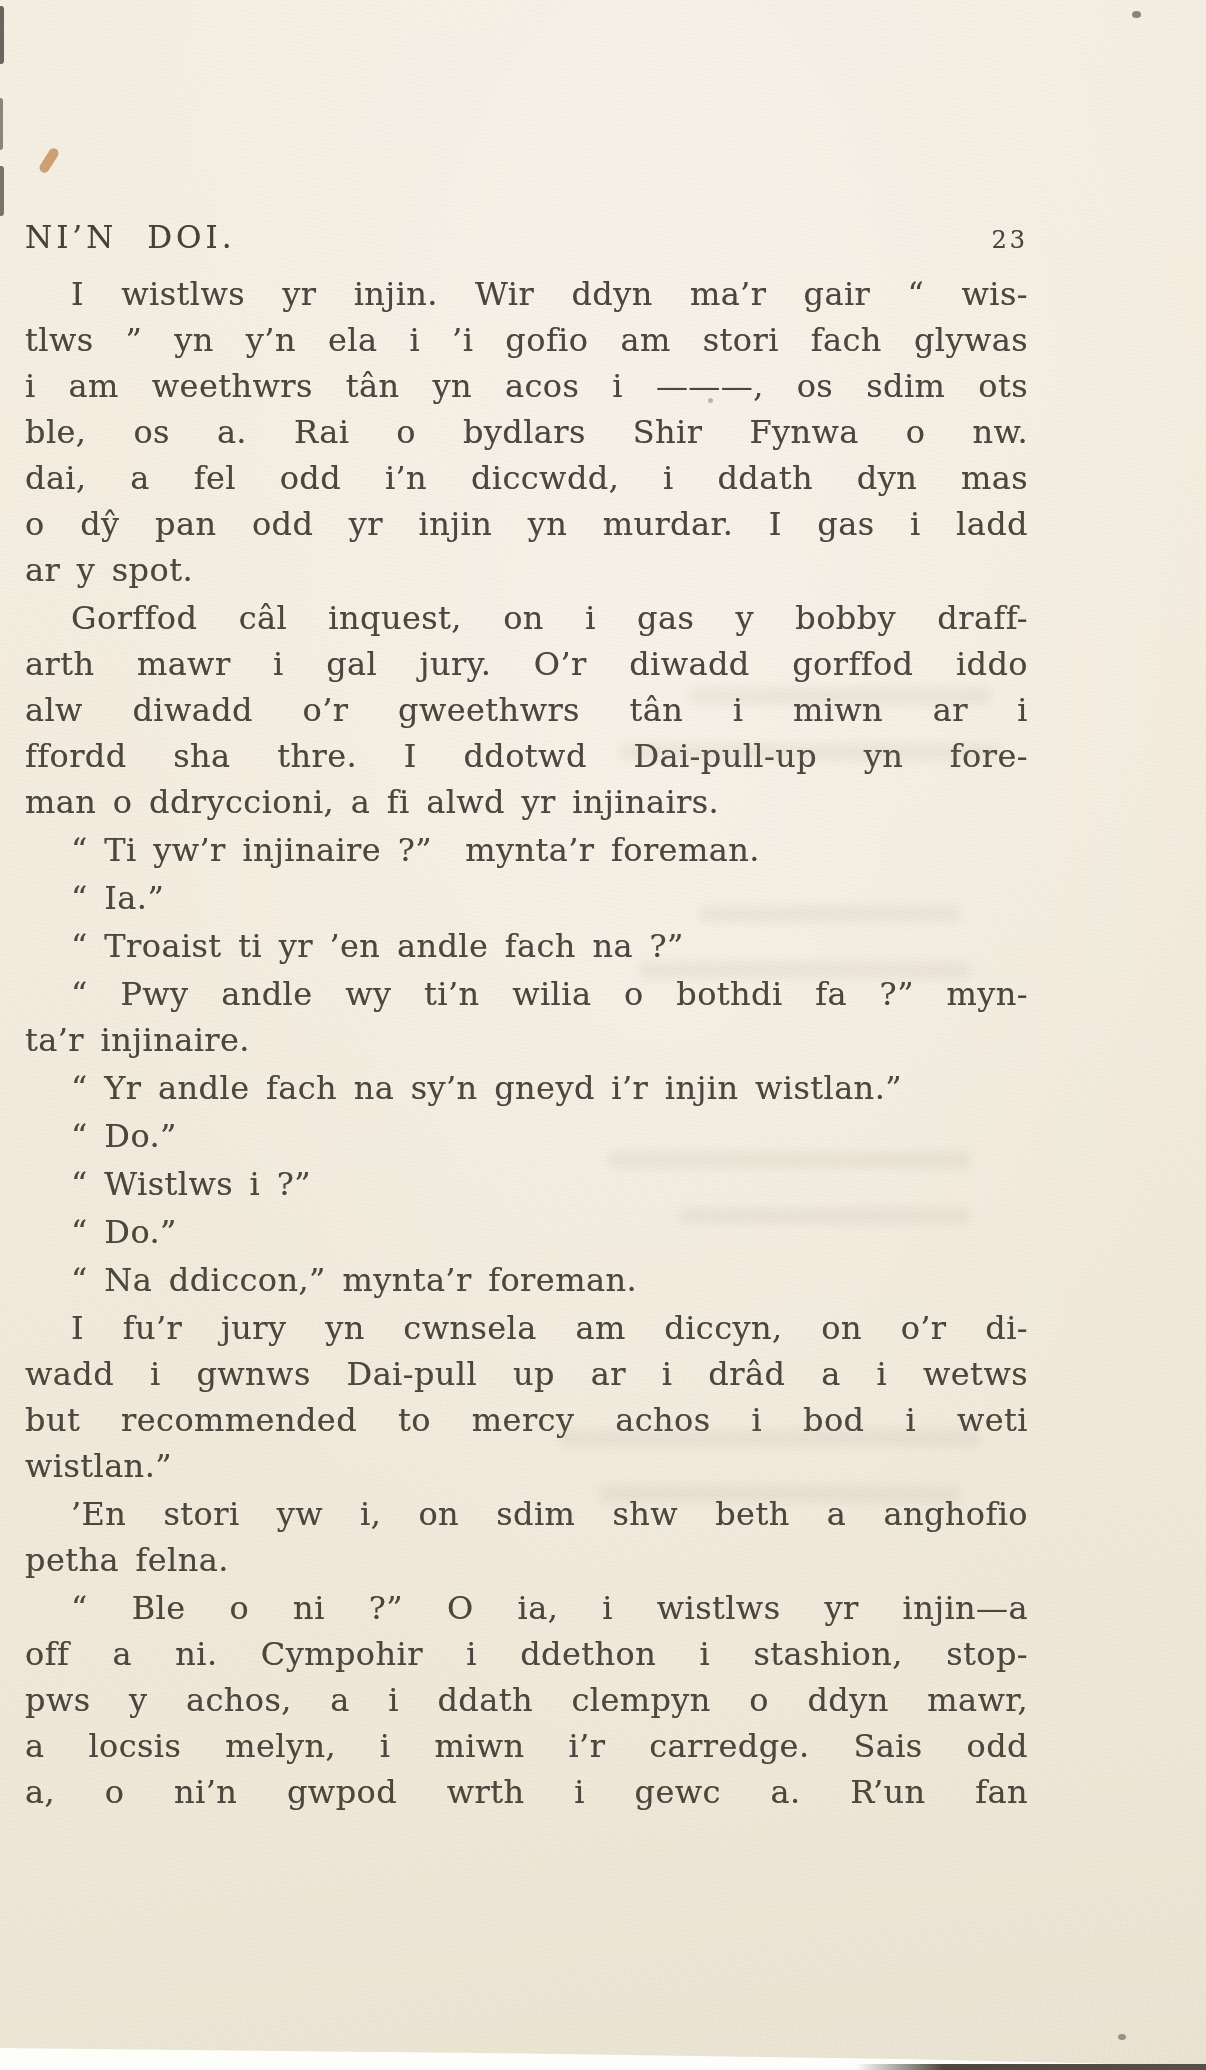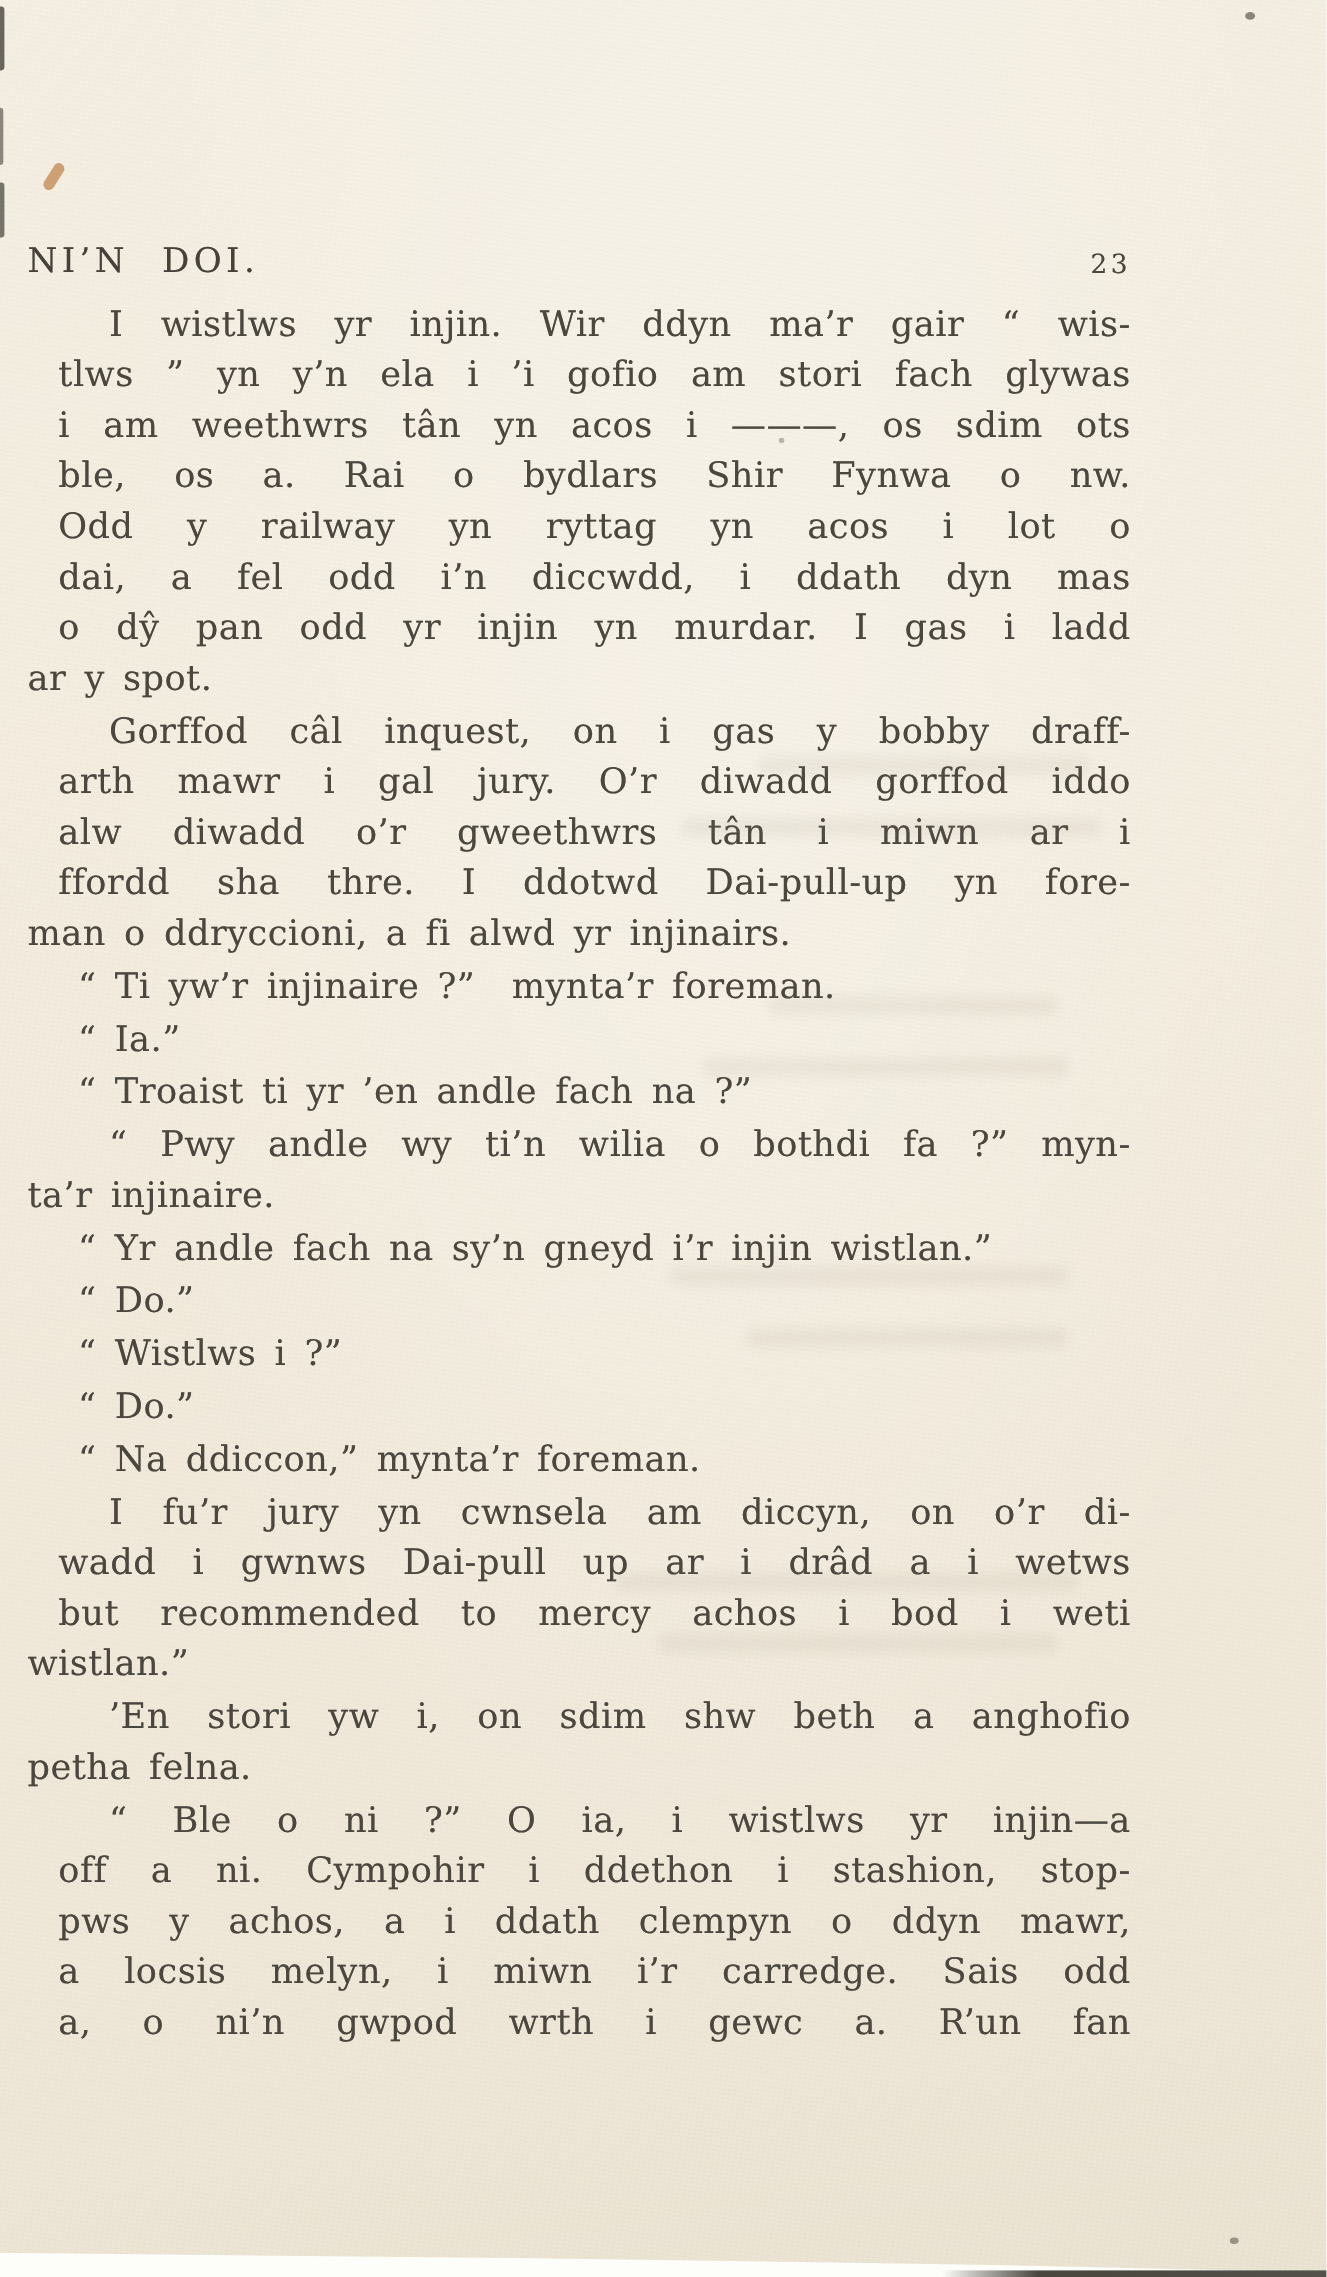--- a/index.html
+++ b/index.html
@@ -32,21 +32,21 @@
     text-shadow:0 0 0.6px rgba(75,71,63,0.5);
   }
   .text-block{
     position:absolute;left:25px;top:271px;width:1003px;
     color:#4b473f;font-size:32px;line-height:46px;
     letter-spacing:0.4px;word-spacing:6px;
     text-shadow:0 0 0.6px rgba(75,71,63,0.45);
   }
   .para{margin:0 0 2px 0;}
   .line{display:block;white-space:pre-wrap;min-height:46px;}
-  .line.j{white-space:normal;text-align:justify;text-align-last:justify;text-justify:inter-word;margin-left:28px;}
+  .line.j{white-space:normal;text-align:justify;text-align-last:justify;text-justify:inter-word;}
   .para .line:first-child{padding-left:46px;}
   
   .ghost{position:absolute;background:rgba(148,142,120,0.10);filter:blur(5px);border-radius:4px;pointer-events:none;}
   
   .edge{position:absolute;left:0;background:#33312b;border-radius:0 3px 3px 0;}
   .e1{top:6px;width:4px;height:58px;opacity:.72;}
   .e2{top:98px;width:3px;height:52px;opacity:.55;}
   .e3{top:166px;width:4px;height:50px;opacity:.65;}
   .fleck{
     position:absolute;left:44px;top:147px;width:10px;height:27px;
@@ -77,21 +77,20 @@
     <span class="head-title">NI’N DOI.</span>
     <span class="folio">23</span>
   </header>
 
   <main class="text-block" id="text-block">
       <p class="para">
         <span class="line j">I wistlws yr injin.  Wir ddyn ma’r gair “ wis-</span>
         <span class="line j">tlws ” yn y’n ela i ’i gofio am stori fach glywas</span>
         <span class="line j">i am weethwrs tân yn acos i ———, os sdim ots</span>
         <span class="line j">ble, os a.  Rai o bydlars Shir Fynwa o nw.</span>
-        <span class="line j">Odd y railway yn ryttag yn acos i lot o</span>
         <span class="line j">dai, a fel odd i’n diccwdd, i ddath dyn mas</span>
         <span class="line j">o dŷ pan odd yr injin yn murdar.  I gas i ladd</span>
         <span class="line">ar y spot.</span>
       </p>
       <p class="para">
         <span class="line j">Gorffod câl inquest, on i gas y bobby draff-</span>
         <span class="line j">arth mawr i gal jury.  O’r diwadd gorffod iddo</span>
         <span class="line j">alw diwadd o’r gweethwrs tân i miwn ar i</span>
         <span class="line j">ffordd sha thre.  I ddotwd Dai-pull-up yn fore-</span>
         <span class="line">man o ddryccioni, a fi alwd yr injinairs.</span>

